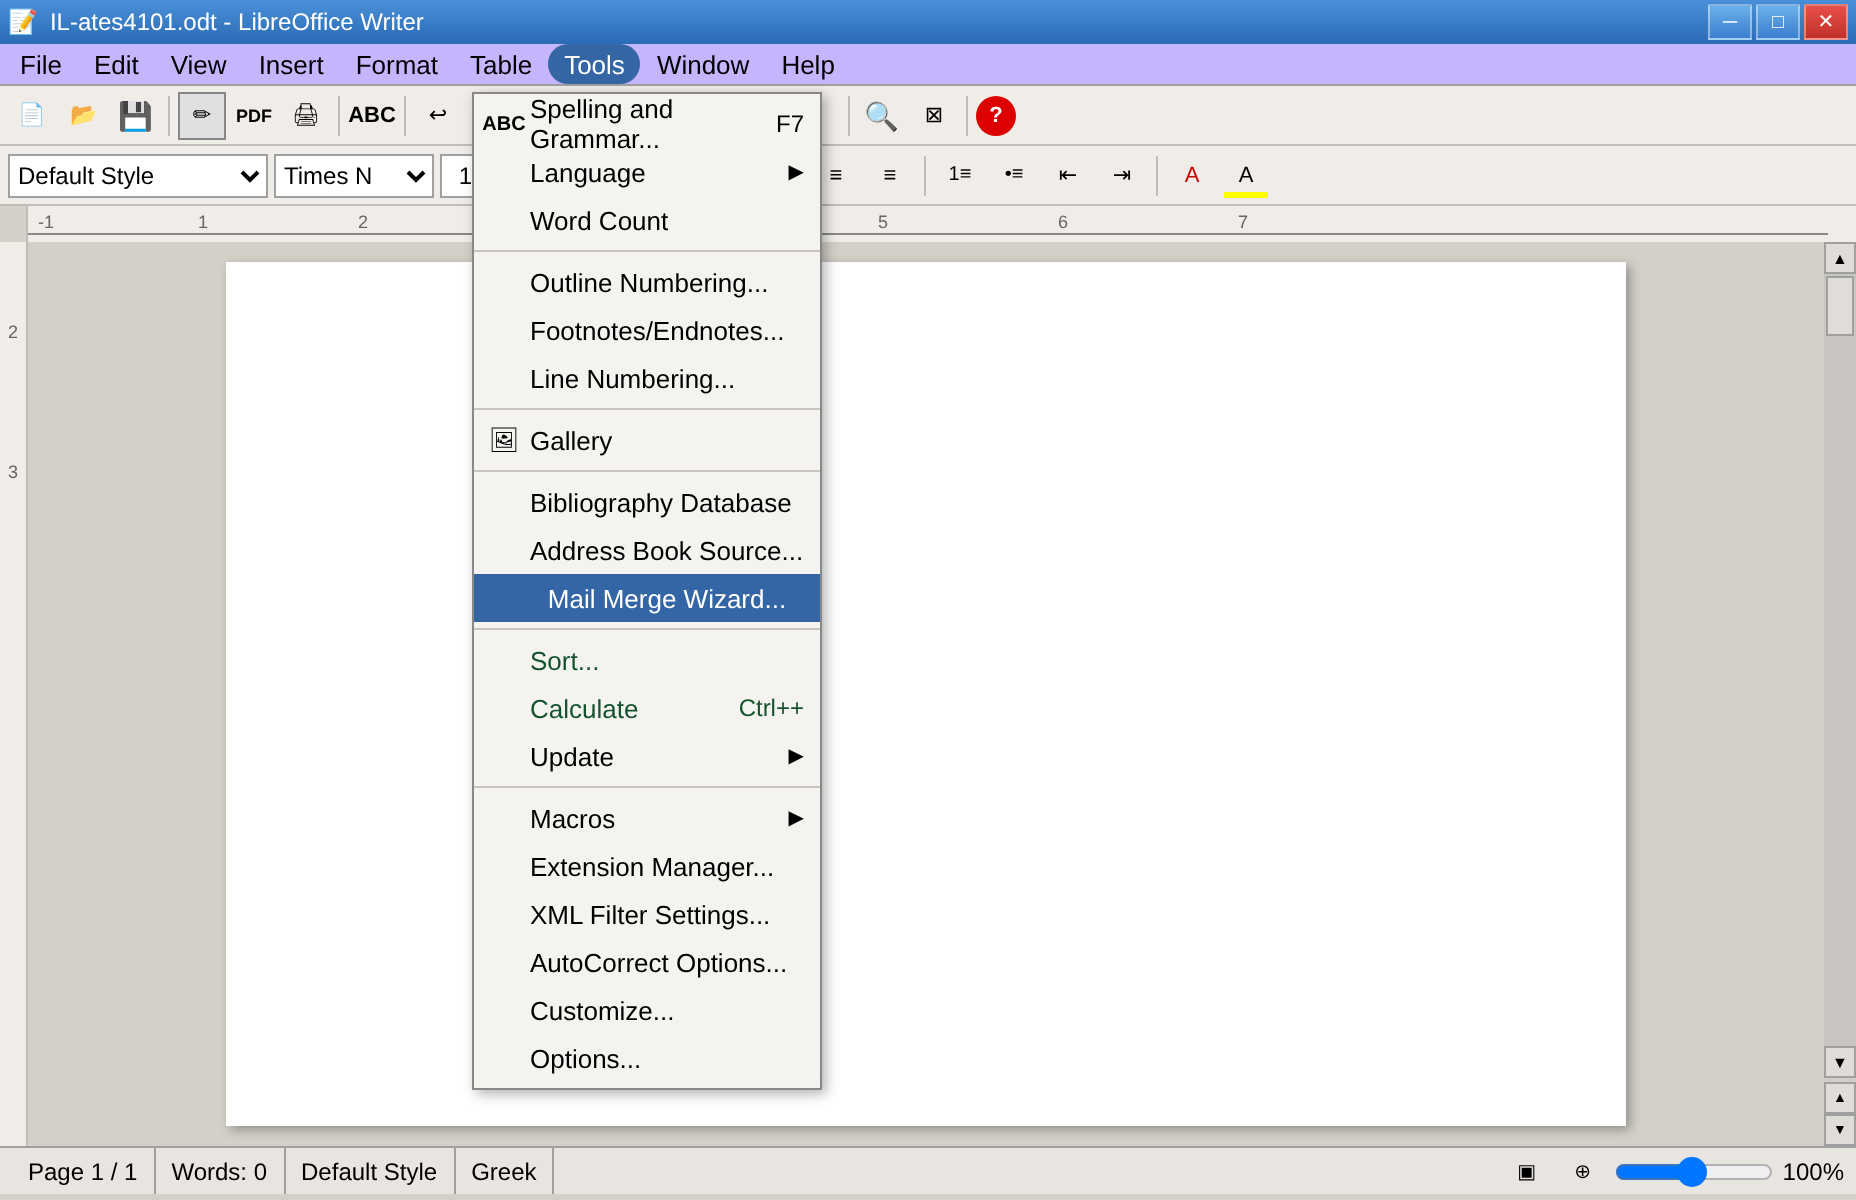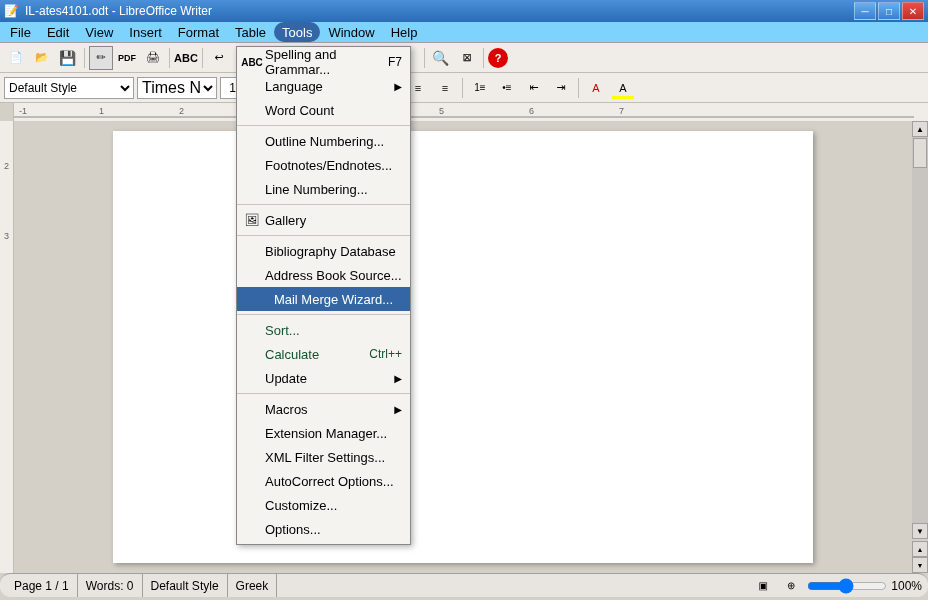--- a/index.html
+++ b/index.html
@@ -22,21 +22,21 @@
     .title-btn {
       width: 22px; height: 18px; border: 1px solid rgba(255,255,255,0.4);
       background: linear-gradient(to bottom, #6ab0e8, #3a7fcf);
       color: white; font-size: 10px; cursor: pointer;
       display: flex; align-items: center; justify-content: center;
     }
     .title-btn.close { background: linear-gradient(to bottom, #e8504a, #c0302a); }
 
     
     #menu-bar {
-      background: #7dd3fc;
+      background: #c4b5fd;
       height: 21px;
       display: flex;
       align-items: center;
       border-bottom: 1px solid #a0a0a0;
       padding: 0 2px;
       text-align: right;
     }
     .menu-item {
       padding: 2px 8px;
       cursor: pointer;
@@ -75,21 +75,21 @@
       align-items: center;
       padding: 2px 4px;
       border-bottom: 1px solid #c0bdb8;
       gap: 3px;
     }
     .style-select {
       height: 22px; width: 130px; font-size: 12px;
       border: 1px solid #a0a0a0; background: white;
     }
     .font-select {
-      height: 22px; width: 80px; font-size: 16px;
+      height: 22px; width: 80px; font-size: 12px;
       border: 1px solid #a0a0a0; background: white;
     }
 
     
     #ruler-area {
       height: 18px;
       background: #f0ede8;
       border-bottom: 1px solid #c0bdb8;
       display: flex;
       align-items: center;
@@ -153,21 +153,20 @@
     
     #status-bar {
       height: 24px;
       background: #e8e4e0;
       border-top: 1px solid #a0a0a0;
       display: flex;
       align-items: center;
       padding: 0 6px;
       font-size: 12px;
       gap: 0;
-      border-radius: 10px;
     }
     .status-item {
       padding: 0 8px;
       border-right: 1px solid #a0a0a0;
       height: 100%;
       display: flex;
       align-items: center;
       font-size: 12px;
     }
     .status-right {

